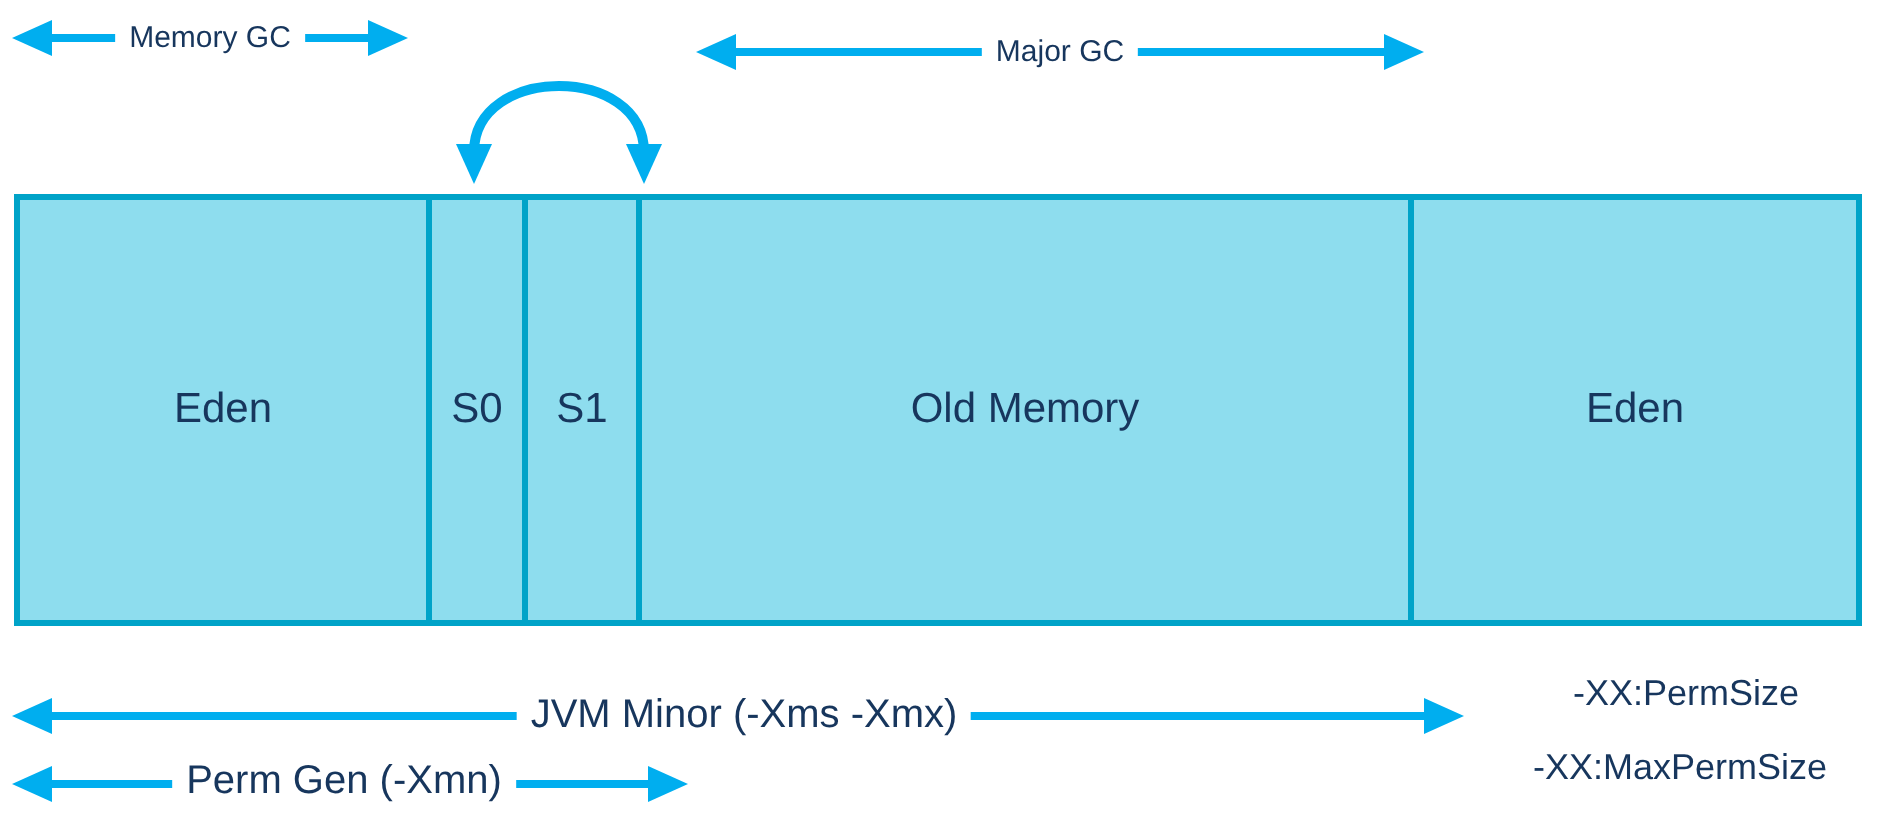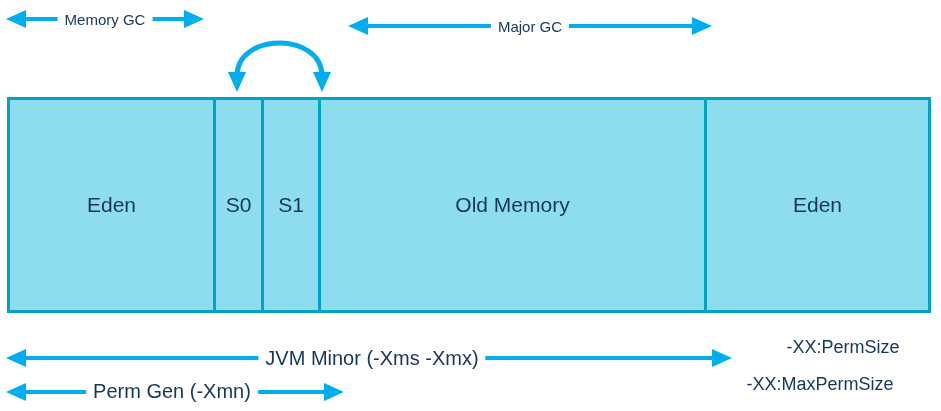--- a/index.html
+++ b/index.html
@@ -118,15 +118,15 @@
   <div class="arrow-label big-label" style="left:372px; top:358px;">JVM Minor (-Xms -Xmx)</div>
 
   <svg class="arrow-svg" style="left:4px; top:380px;" width="342" height="24" viewBox="0 0 342 24">
     <line class="aline" x1="18" y1="12" x2="324" y2="12"></line>
     <polygon class="ahead" points="2,12 22,3 22,21"></polygon>
     <polygon class="ahead" points="340,12 320,3 320,21"></polygon>
   </svg>
   <div class="arrow-label big-label" style="left:172px; top:391px;">Perm Gen (-Xmn)</div>
 
   <div class="perm-flag" style="left:843px; top:347px;">-XX:PermSize</div>
-  <div class="perm-flag" style="left:820px; top:384px;">-XX:MaxPermSize</div>
+  <div class="perm-flag" style="left:840px; top:384px;">-XX:MaxPermSize</div>
 
 </div>
 
 </body></html>

